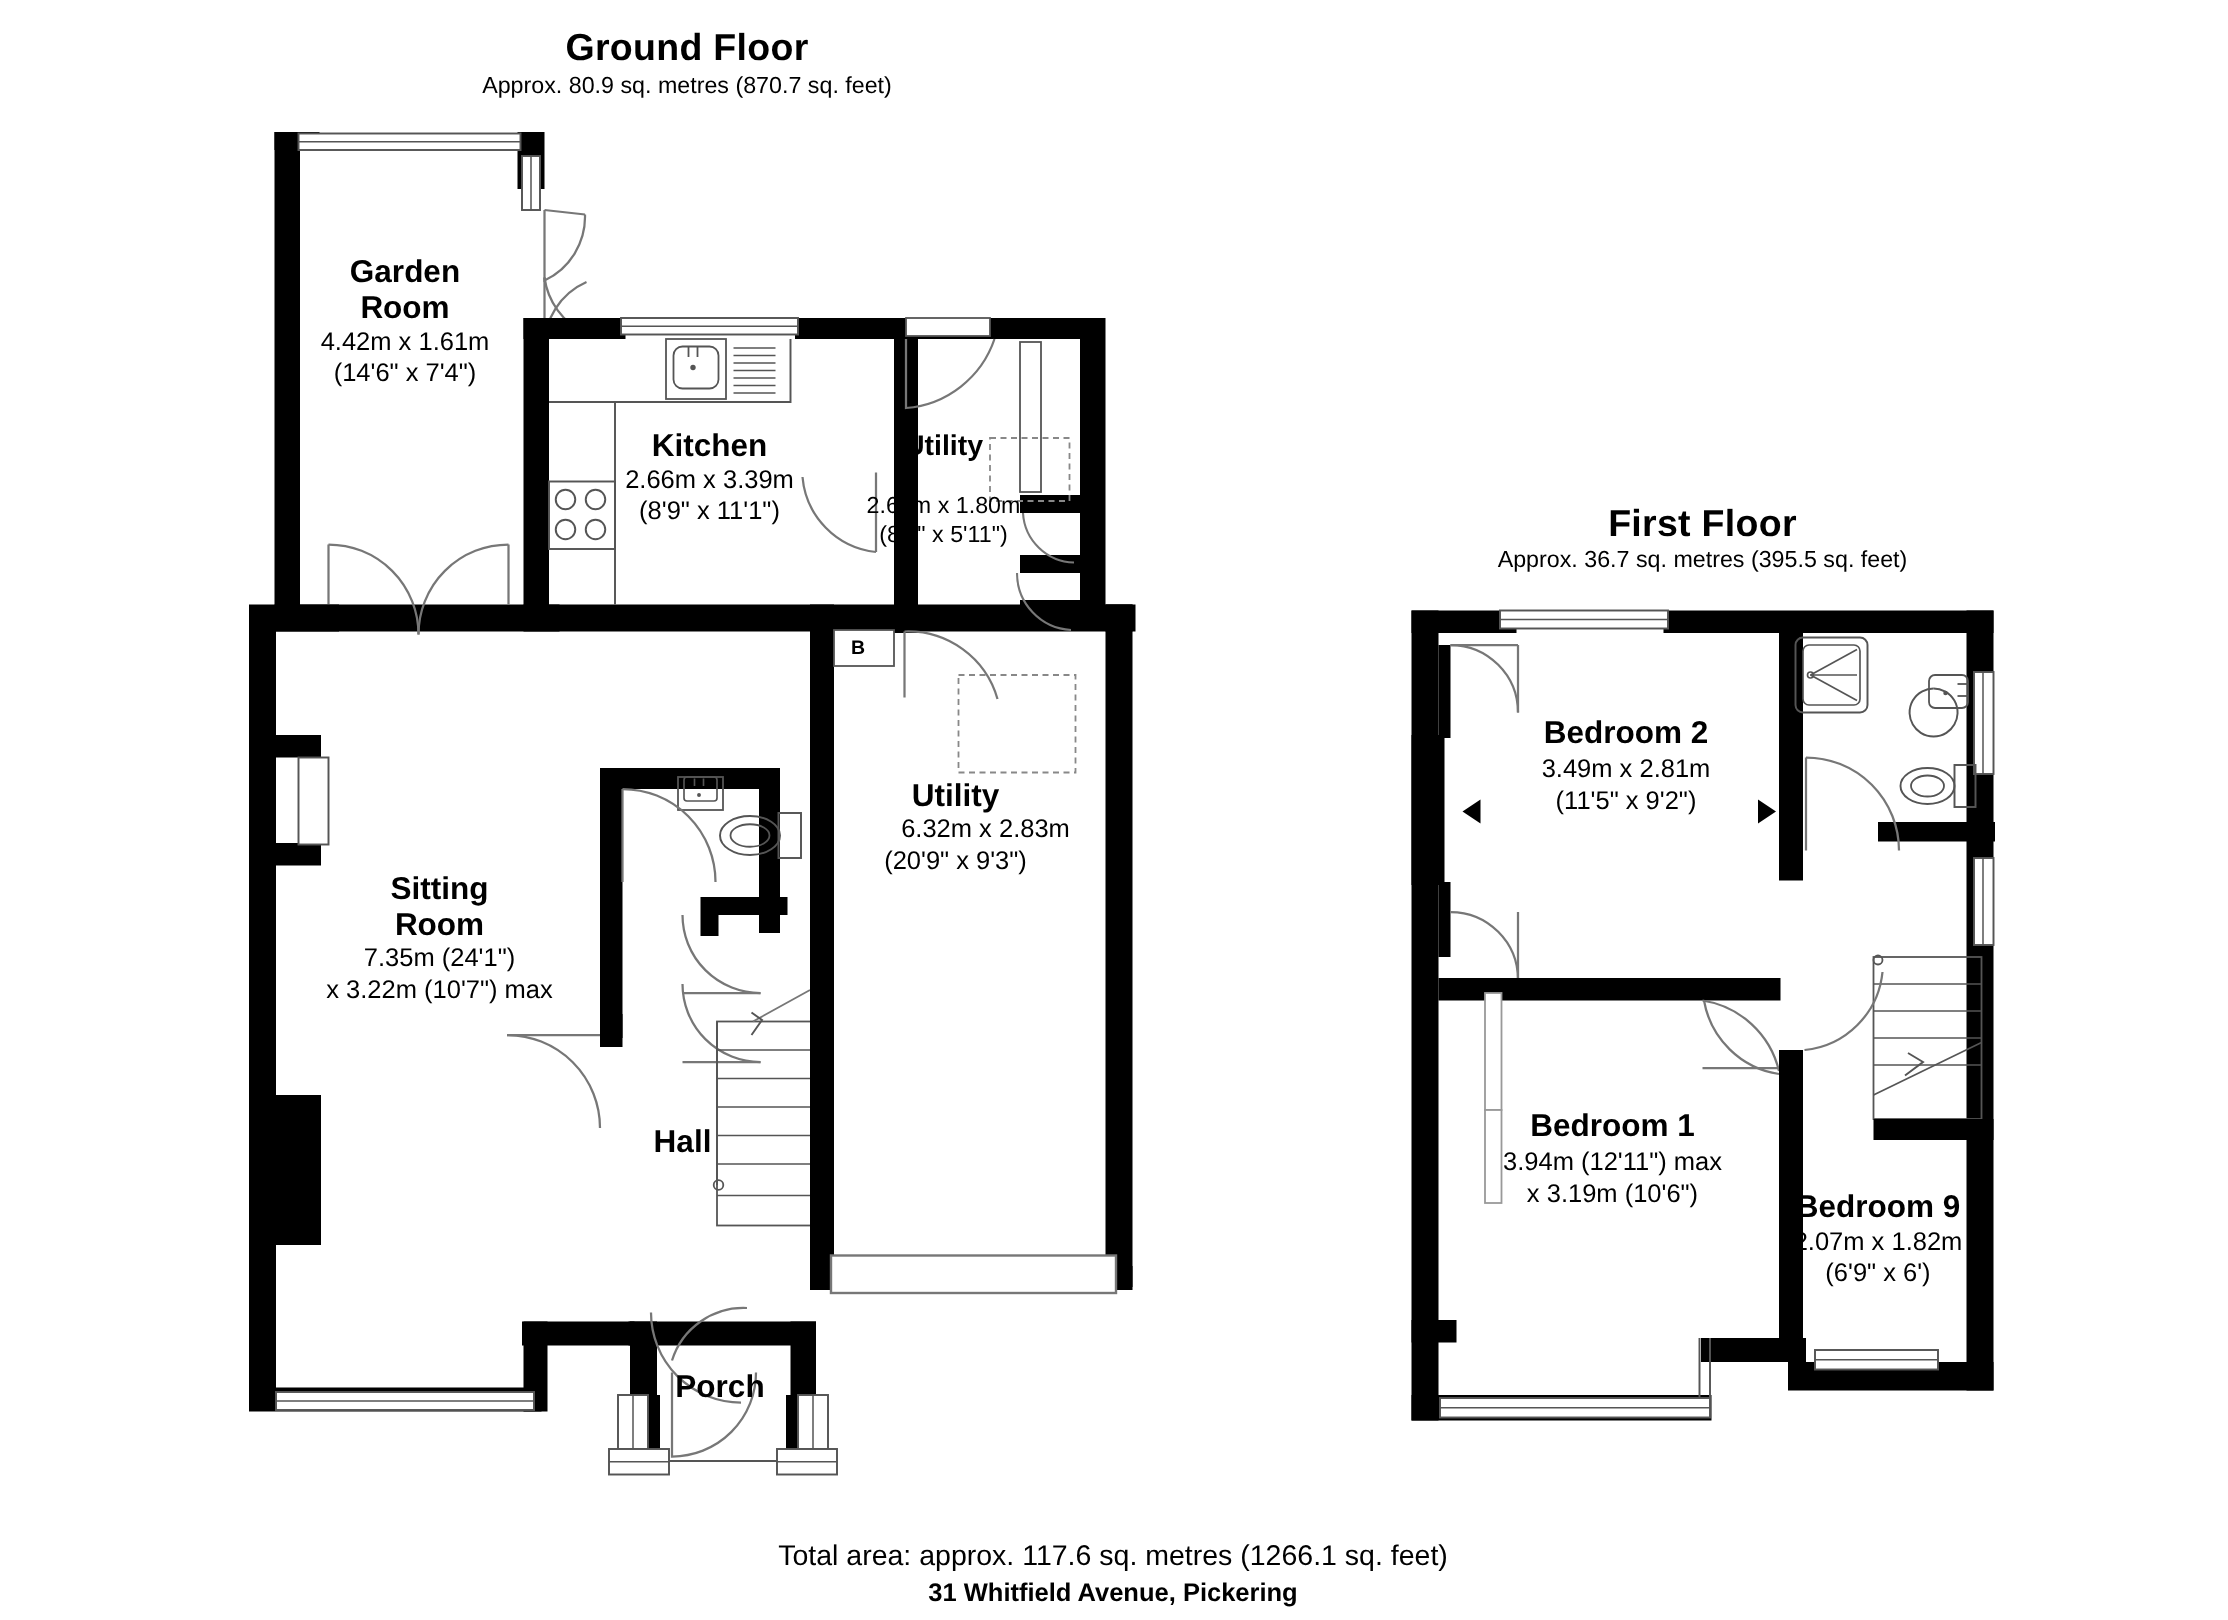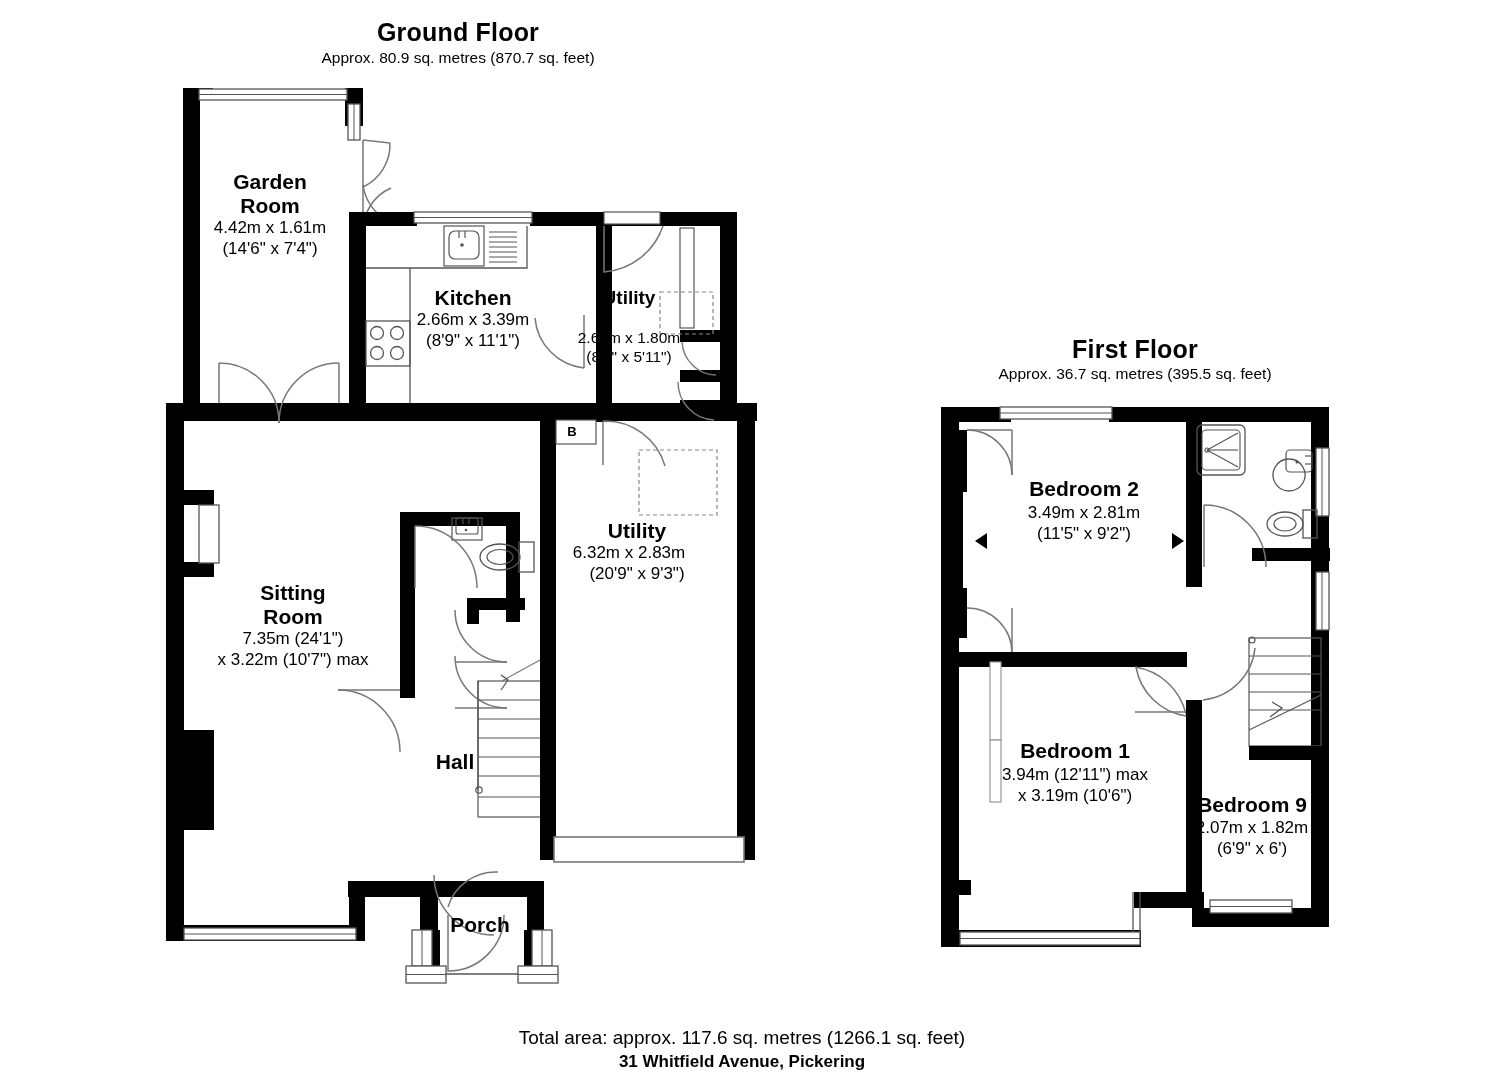--- a/index.html
+++ b/index.html
@@ -369,21 +369,21 @@
   <div class="txt room-name-sm center-x" style="left:629px; top:287px;">Utility</div>
   <div class="txt room-dim-sm center-x" style="left:629px; top:309px;">2.64m x 1.80m</div>
   <div class="txt room-dim-sm center-x" style="left:629px; top:328px;">(8'8" x 5'11")</div>
 
   <div class="txt room-name center-x" style="left:293px; top:581px;">Sitting</div>
   <div class="txt room-name center-x" style="left:293px; top:605px;">Room</div>
   <div class="txt room-dim center-x" style="left:293px; top:629px;">7.35m (24'1")</div>
   <div class="txt room-dim center-x" style="left:293px; top:650px;">x 3.22m (10'7") max</div>
 
   <div class="txt room-name center-x" style="left:637px; top:519px;">Utility</div>
-  <div class="txt room-dim center-x" style="left:629px; top:543px;">6.32m x 2.83m</div>
+  <div class="txt room-dim center-x" style="left:657px; top:543px;">6.32m x 2.83m</div>
   <div class="txt room-dim center-x" style="left:637px; top:564px;">(20'9" x 9'3")</div>
 
   <div class="txt room-name center-x" style="left:455px; top:750px;text-align:right;">Hall</div>
 
   <div class="txt room-name center-x" style="left:480px; top:913px;">Porch</div>
 
   <div class="txt boiler-label center-x" style="left:572px; top:424px;">B</div>
 
   <div class="txt floor-title center-x" style="left:1135px; top:335px;">First Floor</div>
   <div class="txt floor-sub center-x" style="left:1135px; top:365px;">Approx. 36.7 sq. metres (395.5 sq. feet)</div>

